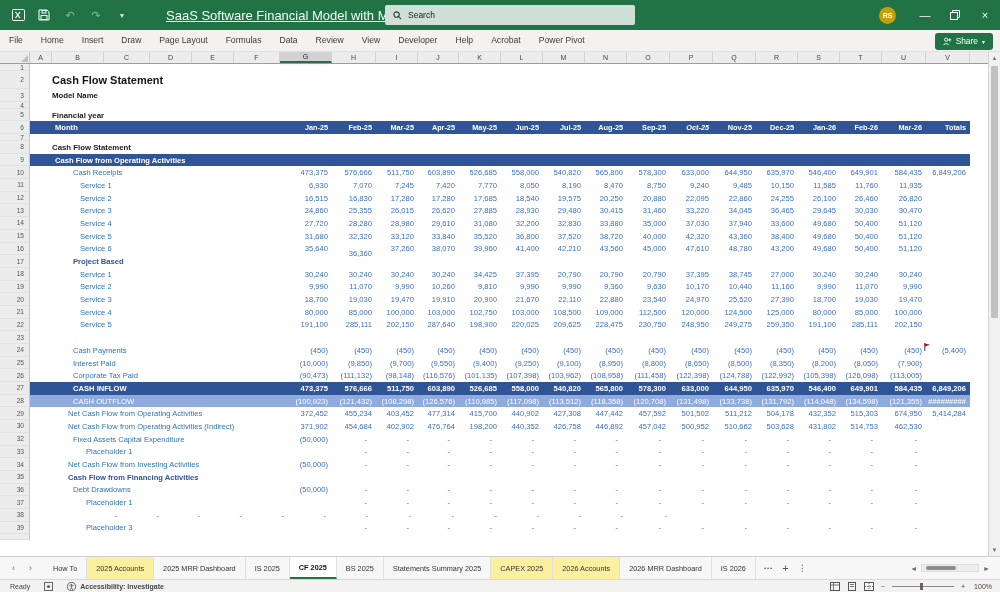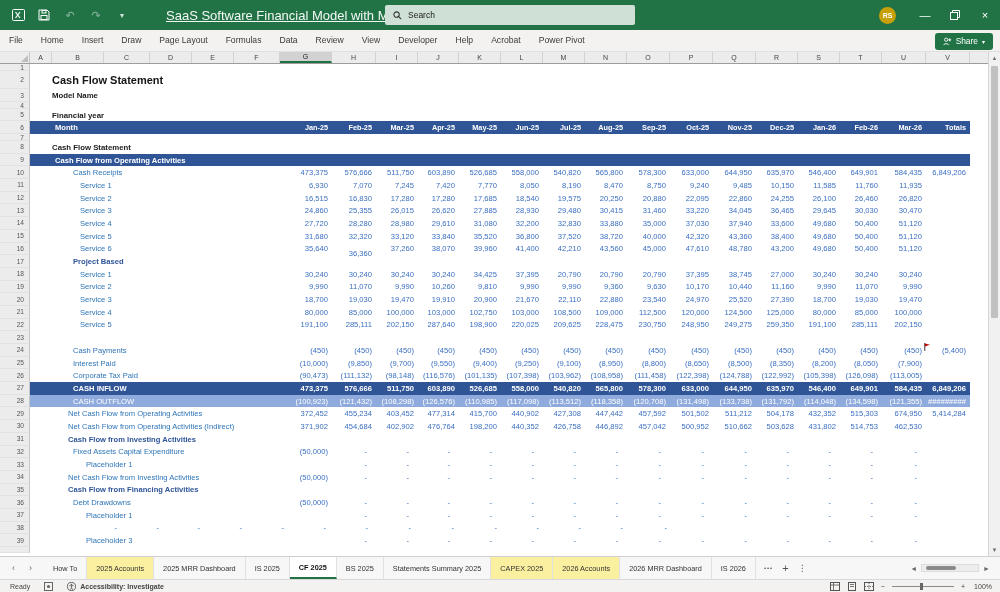--- a/index.html
+++ b/index.html
@@ -231,21 +231,21 @@
           <div class="lbl pad-bar">Month</div>
           <div class="vcell" style="width: 52px;">Jan-25</div>
           <div class="vcell" style="width: 44px;">Feb-25</div>
           <div class="vcell" style="width: 42px;">Mar-25</div>
           <div class="vcell" style="width: 41px;">Apr-25</div>
           <div class="vcell" style="width: 42px;">May-25</div>
           <div class="vcell" style="width: 42px;">Jun-25</div>
           <div class="vcell" style="width: 42px;">Jul-25</div>
           <div class="vcell" style="width: 42px;">Aug-25</div>
           <div class="vcell" style="width: 43px;">Sep-25</div>
-          <div class="vcell" style="width: 43px;">Oct-25</div>
+          <div class="vcell" style="width: 43px; font-style: italic;">Oct-25</div>
           <div class="vcell" style="width: 43px;">Nov-25</div>
           <div class="vcell" style="width: 42px;">Dec-25</div>
           <div class="vcell" style="width: 42px;">Jan-26</div>
           <div class="vcell" style="width: 42px;">Feb-26</div>
           <div class="vcell" style="width: 44px;">Mar-26</div>
           <div class="vcell" style="width: 44px;">Totals</div>
         </div>
       </div>
       <div class="srow r-spacer">
         <div class="gutter">7</div>
@@ -689,26 +689,20 @@
           <div class="vcell" style="width: 42px;">426,758</div>
           <div class="vcell" style="width: 42px;">446,892</div>
           <div class="vcell" style="width: 43px;">457,042</div>
           <div class="vcell" style="width: 43px;">500,952</div>
           <div class="vcell" style="width: 43px;">510,662</div>
           <div class="vcell" style="width: 42px;">503,628</div>
           <div class="vcell" style="width: 42px;">431,802</div>
           <div class="vcell" style="width: 42px;">514,753</div>
           <div class="vcell" style="width: 44px;">462,530</div>
           <div class="vcell" style="width: 44px;"></div>
-        </div>
-      </div>
-      <div class="srow r-secthead">
-        <div class="gutter">31</div>
-        <div class="rbody">
-          <div class="lbl pad-net">Cash Flow from Investing Activities</div>
         </div>
       </div>
       <div class="srow r-label">
         <div class="gutter">32</div>
         <div class="rbody">
           <div class="lbl pad-l1">Fixed Assets Capital Expenditure</div>
           <div class="vcell" style="width: 52px;">(50,000)</div>
           <div class="vcell" style="width: 44px; padding-right: 9px;">-</div>
           <div class="vcell" style="width: 42px; padding-right: 9px;">-</div>
           <div class="vcell" style="width: 41px; padding-right: 9px;">-</div>

